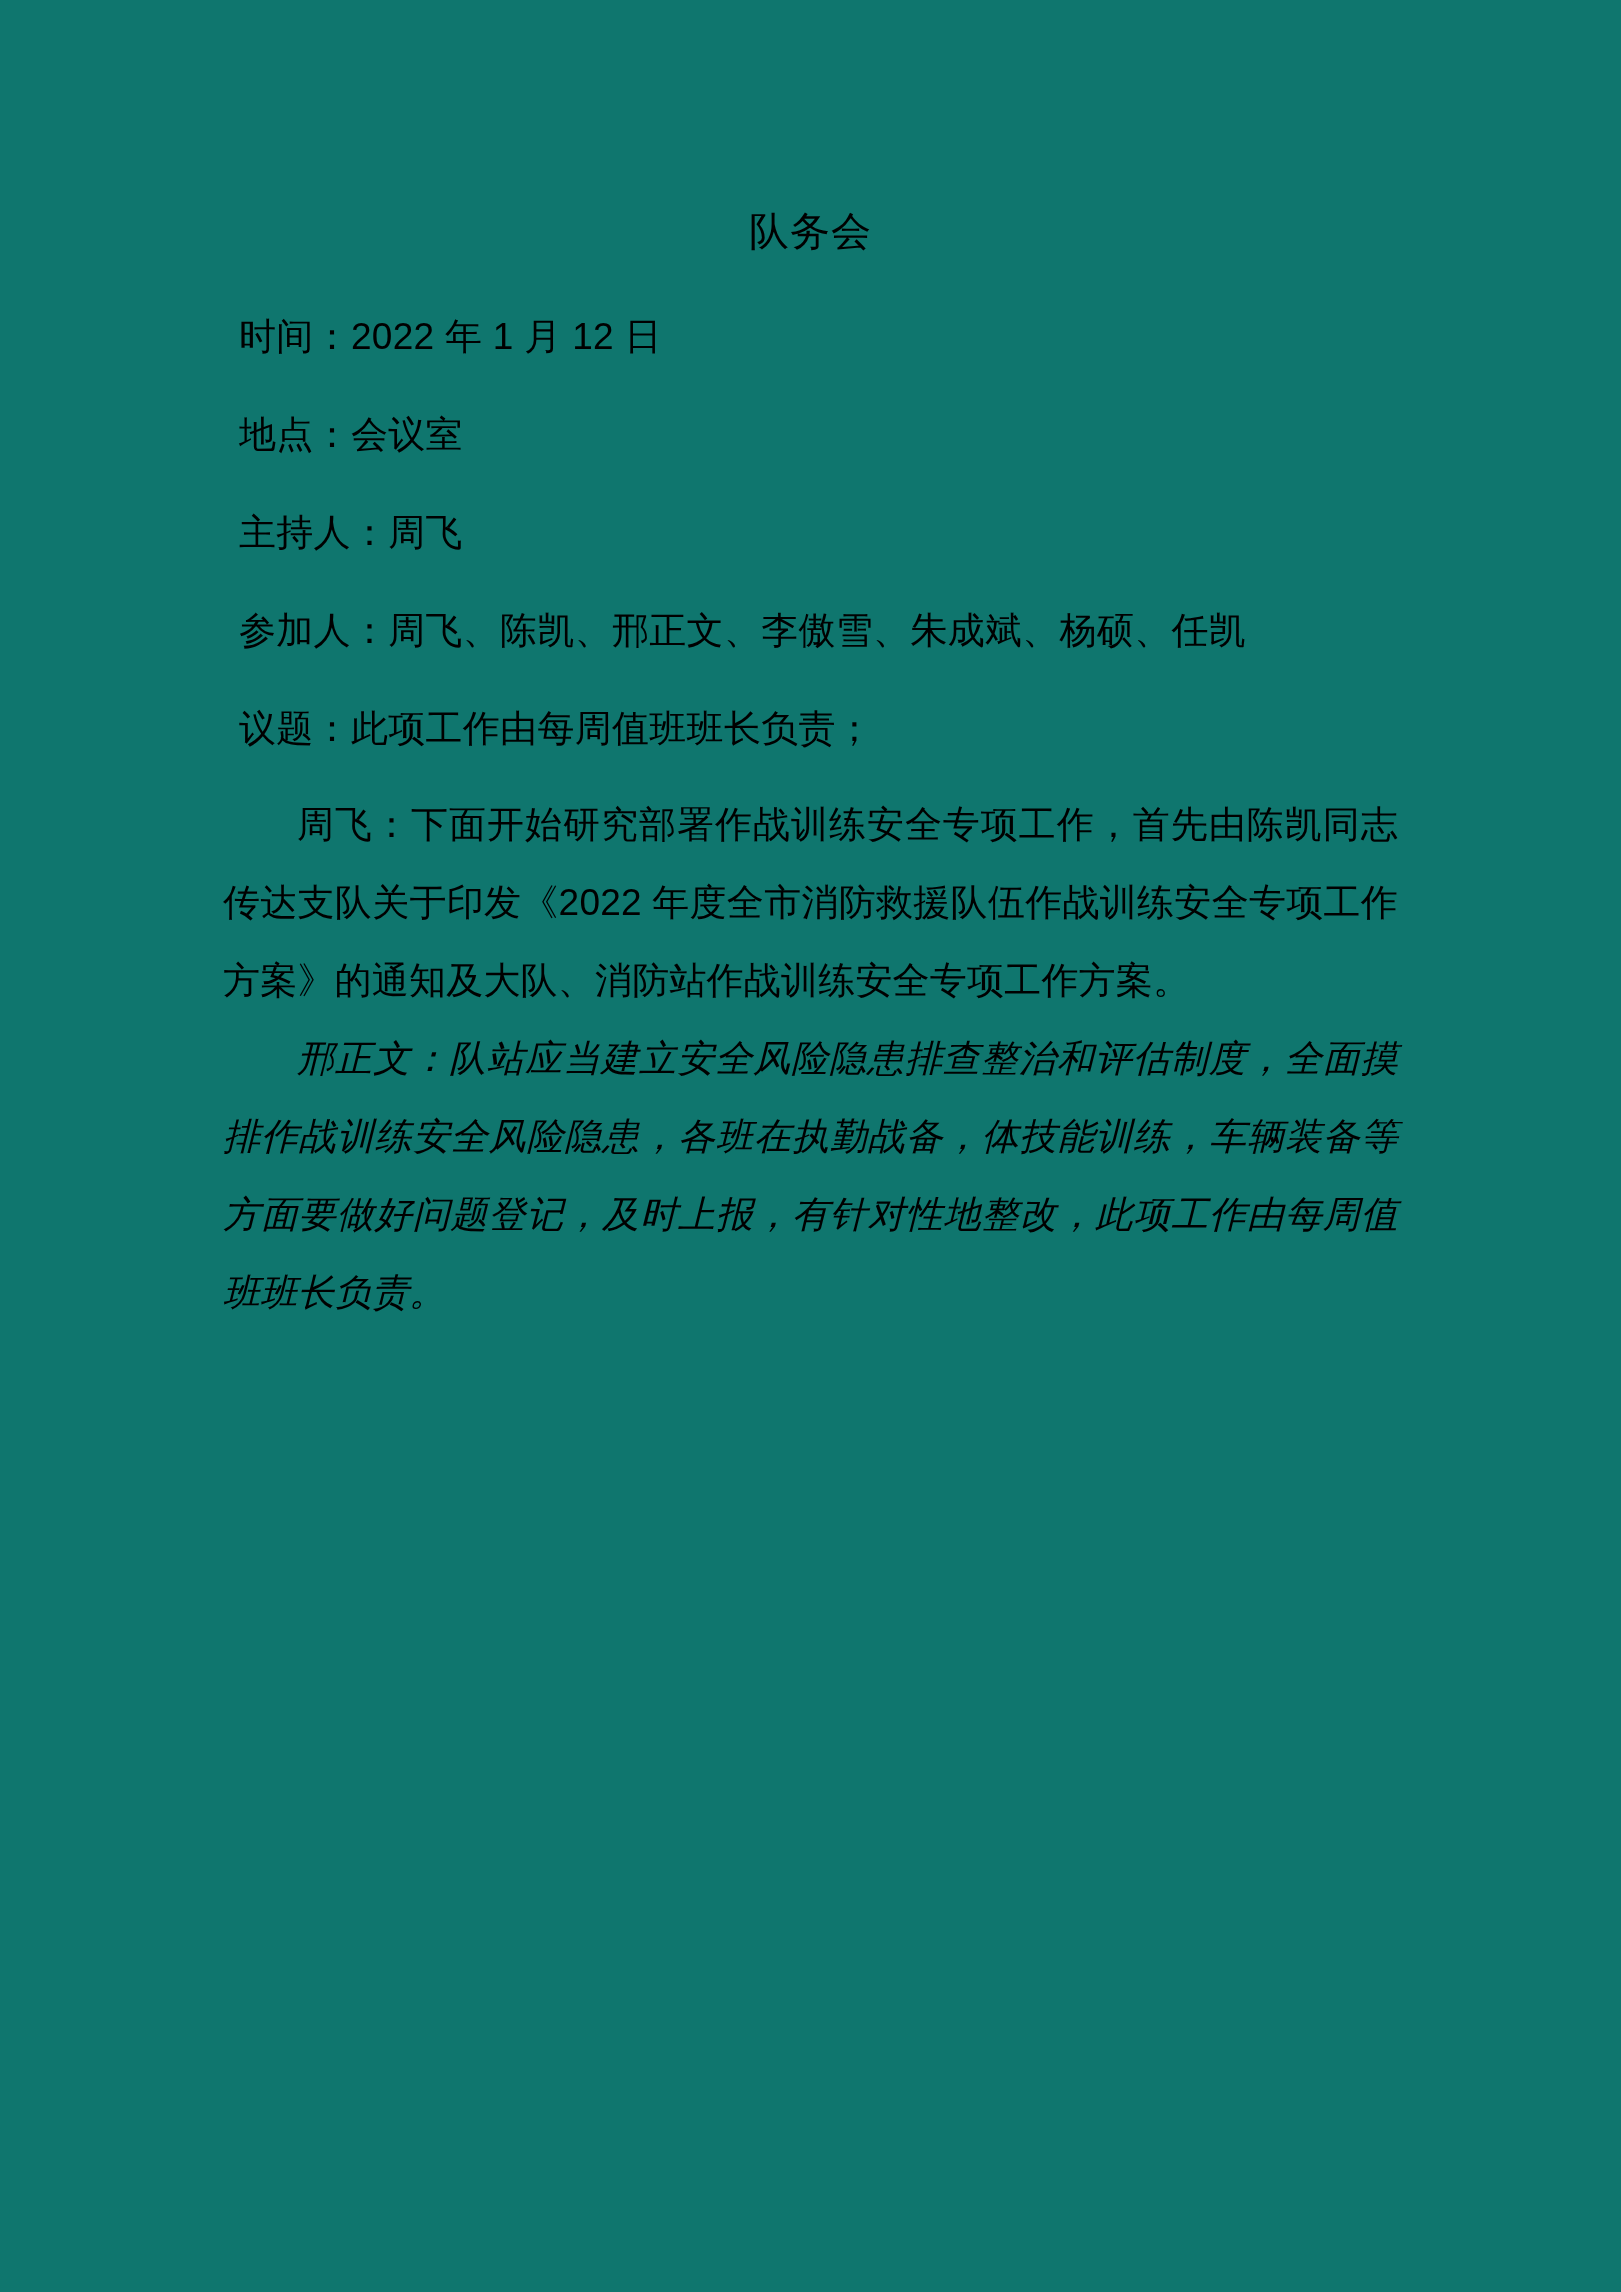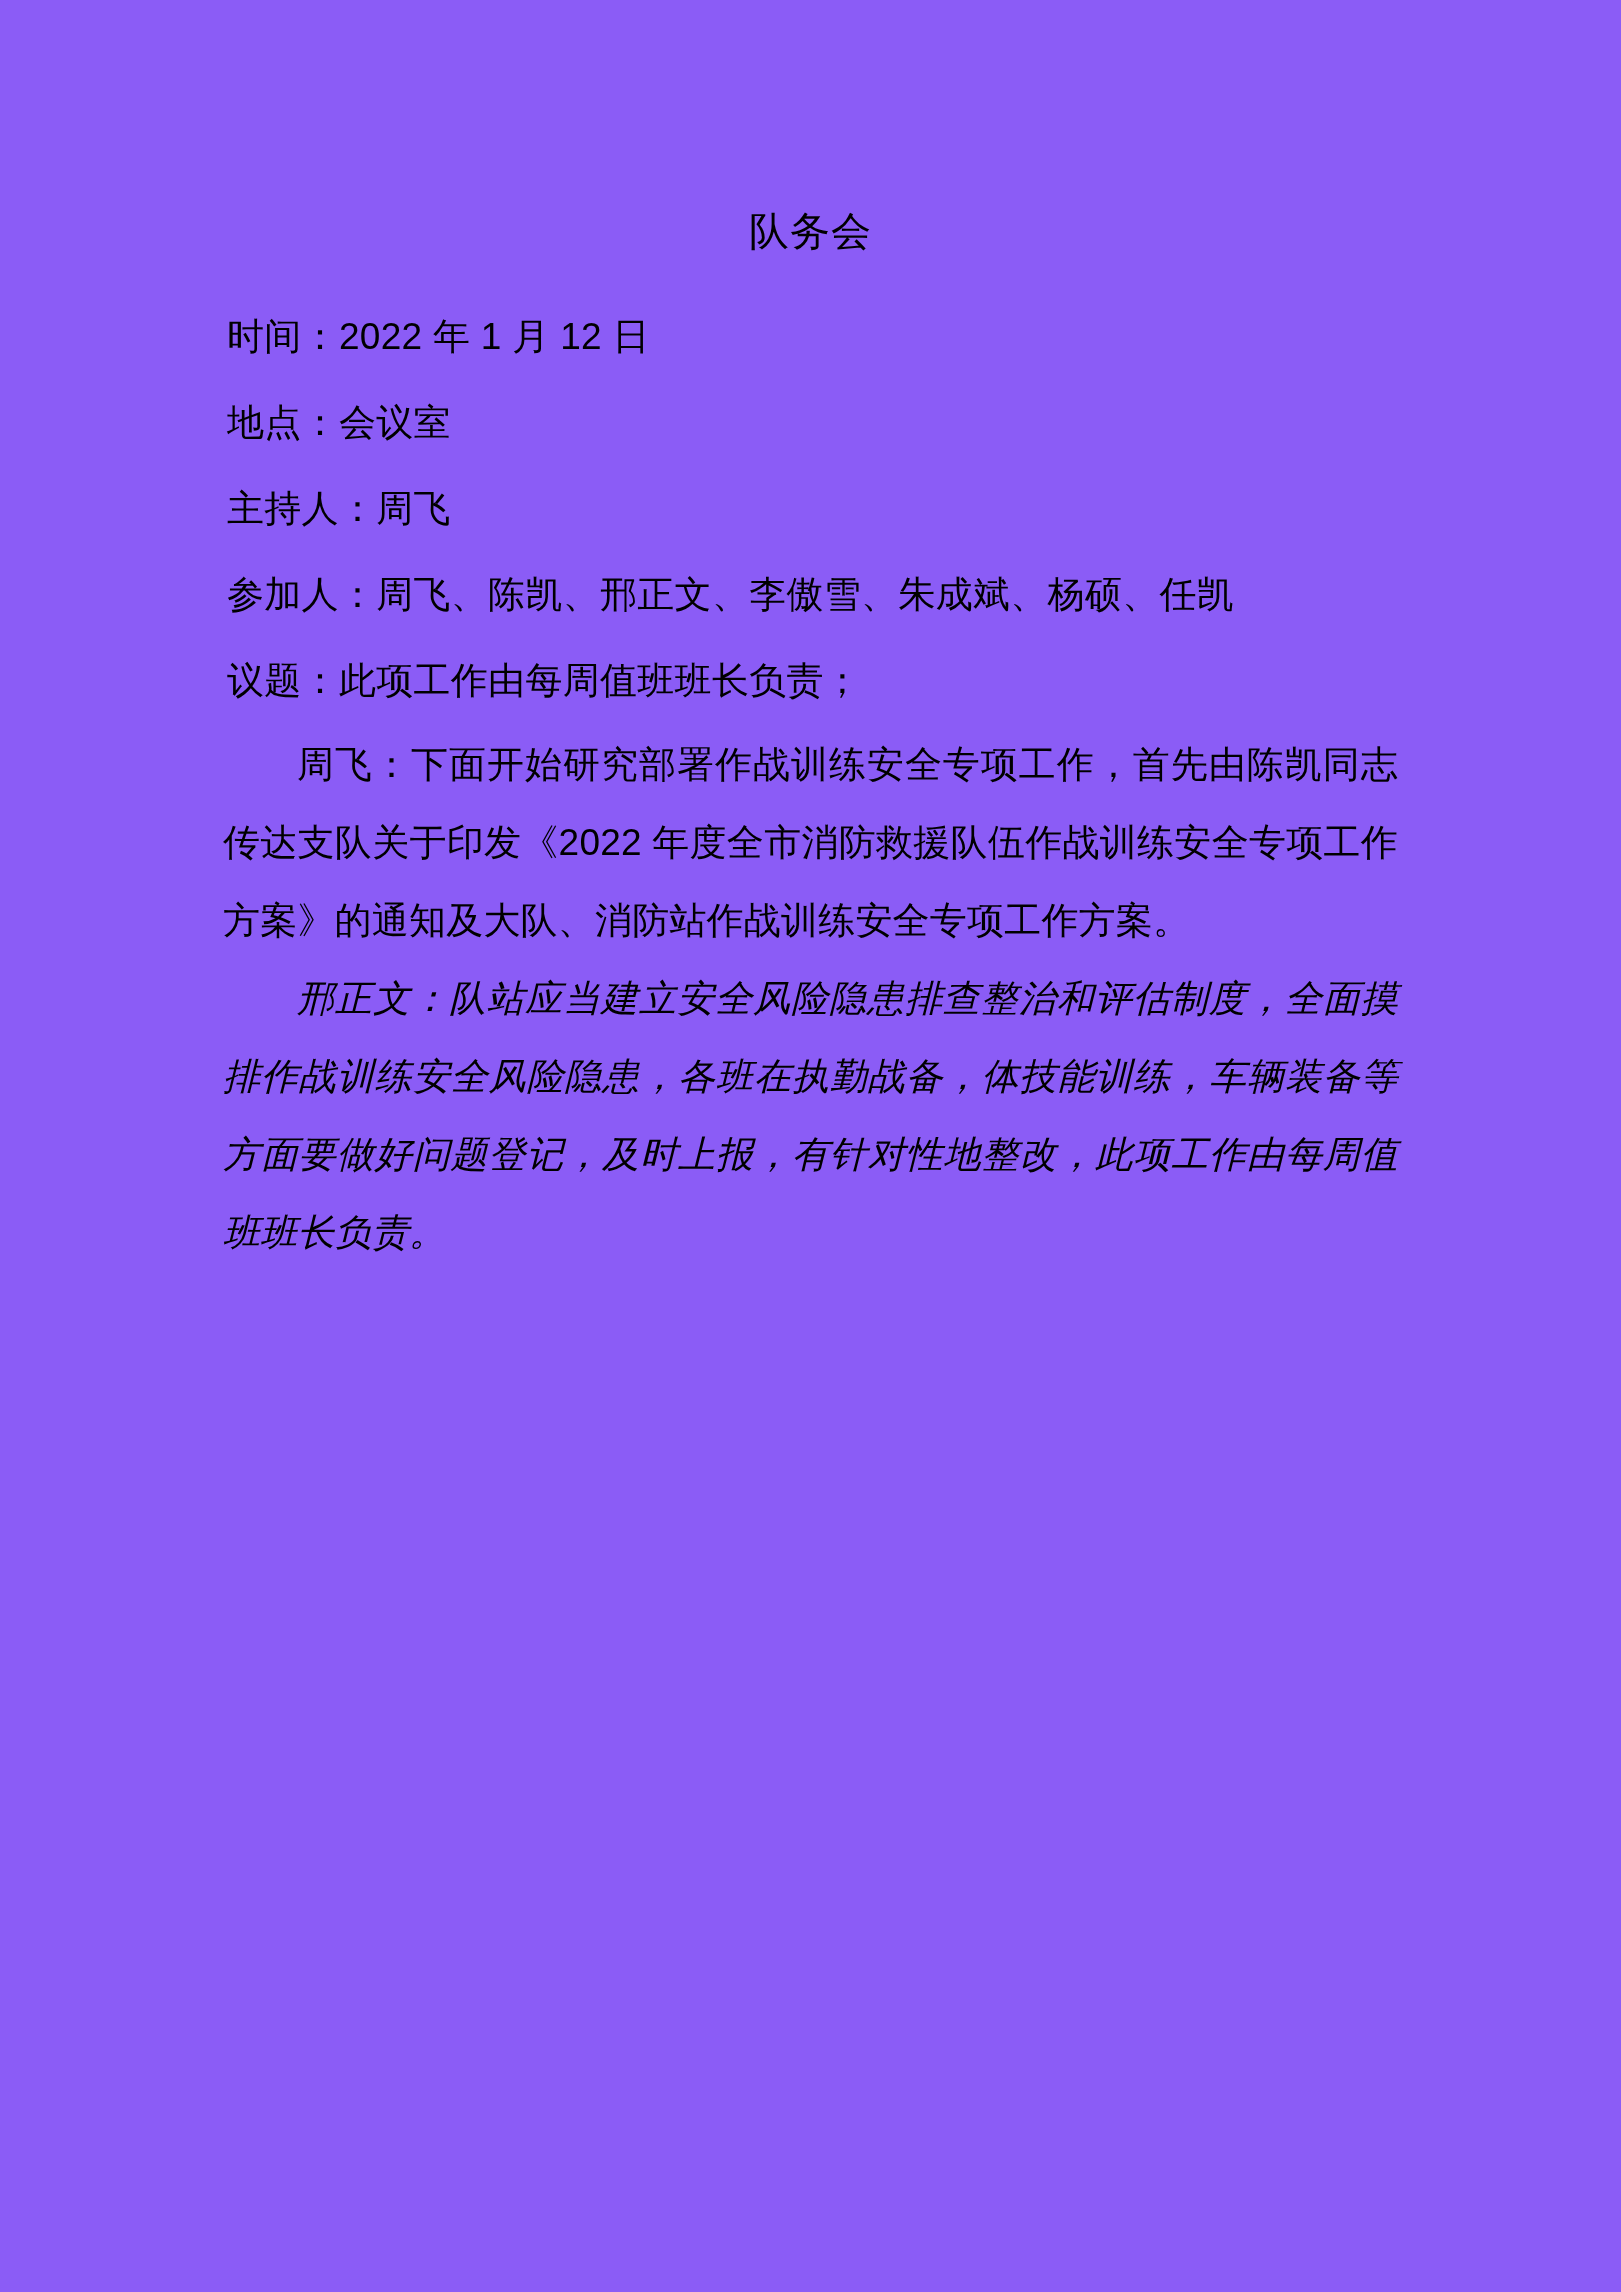--- a/index.html
+++ b/index.html
@@ -12,35 +12,35 @@
     height: 2293px;
     font-family: "Liberation Sans", "DejaVu Sans", sans-serif;
     color: #000000;
     overflow: hidden;
   }
   .page {
     box-sizing: border-box;
     width: 1621px;
     height: 2293px;
     padding: 211px 223px 0 223px;
-    background: #8b5cf6;
+    background: #0f766e;
     position: relative;
   }
   .doc-title {
     text-align: center;
     font-size: 40px;
     line-height: 1.0;
     letter-spacing: 1px;
     margin: 0 0 45px 0;
     font-weight: 400;
   }
   .meta-line {
     font-size: 37px;
     line-height: 82px;
-    margin: 4px;
+    margin: 16px;
     white-space: nowrap;
     letter-spacing: 0.3px;
   }
   .body-para {
     font-size: 37px;
     line-height: 78px;
     margin: 0;
     text-align: justify;
     text-justify: inter-character;
     text-indent: 74px;

